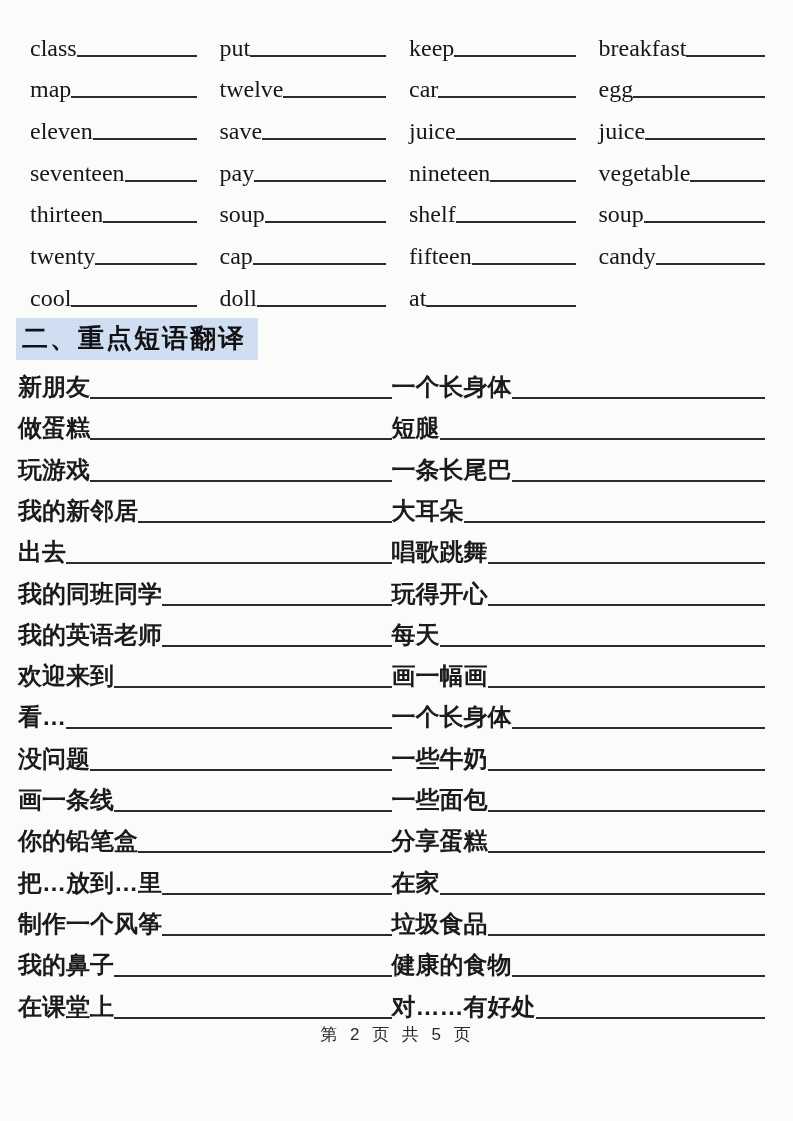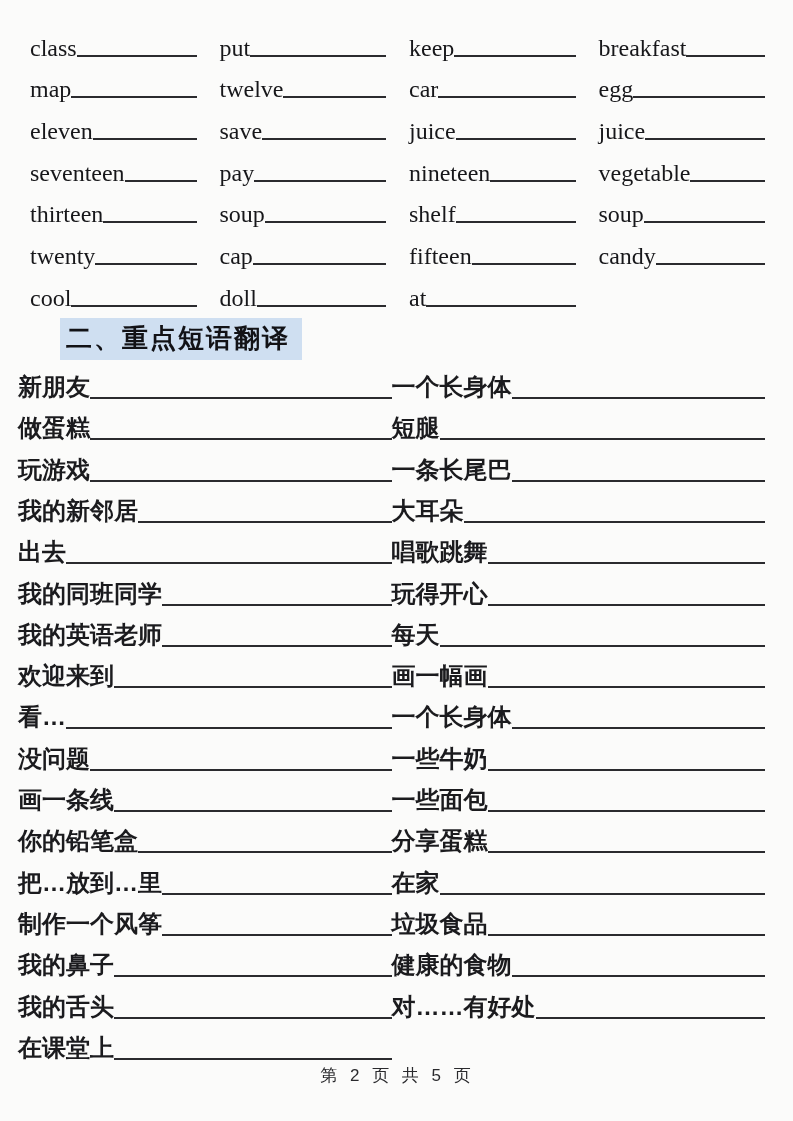--- a/index.html
+++ b/index.html
@@ -43,21 +43,20 @@
   
   .heading-row { margin: 6px 0 2px -14px; height: 40px; }
   .section-heading {
     display: inline-block;
     font-size: 26px;
     font-weight: bold;
     letter-spacing: 2px;
     color: #121216;
     padding: 3px 12px 4px 6px;
     font-family: "Liberation Serif", serif;
-    margin-left: 44px;
   }
   
   .phrase-grid {
     display: grid;
     grid-template-columns: 1fr 1fr;
     margin-left: -12px;
     margin-top: 2px;
   }
   .pcell {
     display: flex;
@@ -255,24 +254,20 @@
         </div>
         <div class="pcell">
           <span>制作一个风筝</span>
           <span class="blank"></span>
         </div>
         <div class="pcell">
           <span>我的鼻子</span>
           <span class="blank"></span>
         </div>
         <div class="pcell">
-          <span>我的舌头</span>
-          <span class="blank"></span>
-        </div>
-        <div class="pcell">
           <span>在课堂上</span>
           <span class="blank"></span>
         </div>
       </div>
     <div class="pcol">
         <div class="pcell">
           <span>一个长身体</span>
           <span class="blank"></span>
         </div>
         <div class="pcell">

